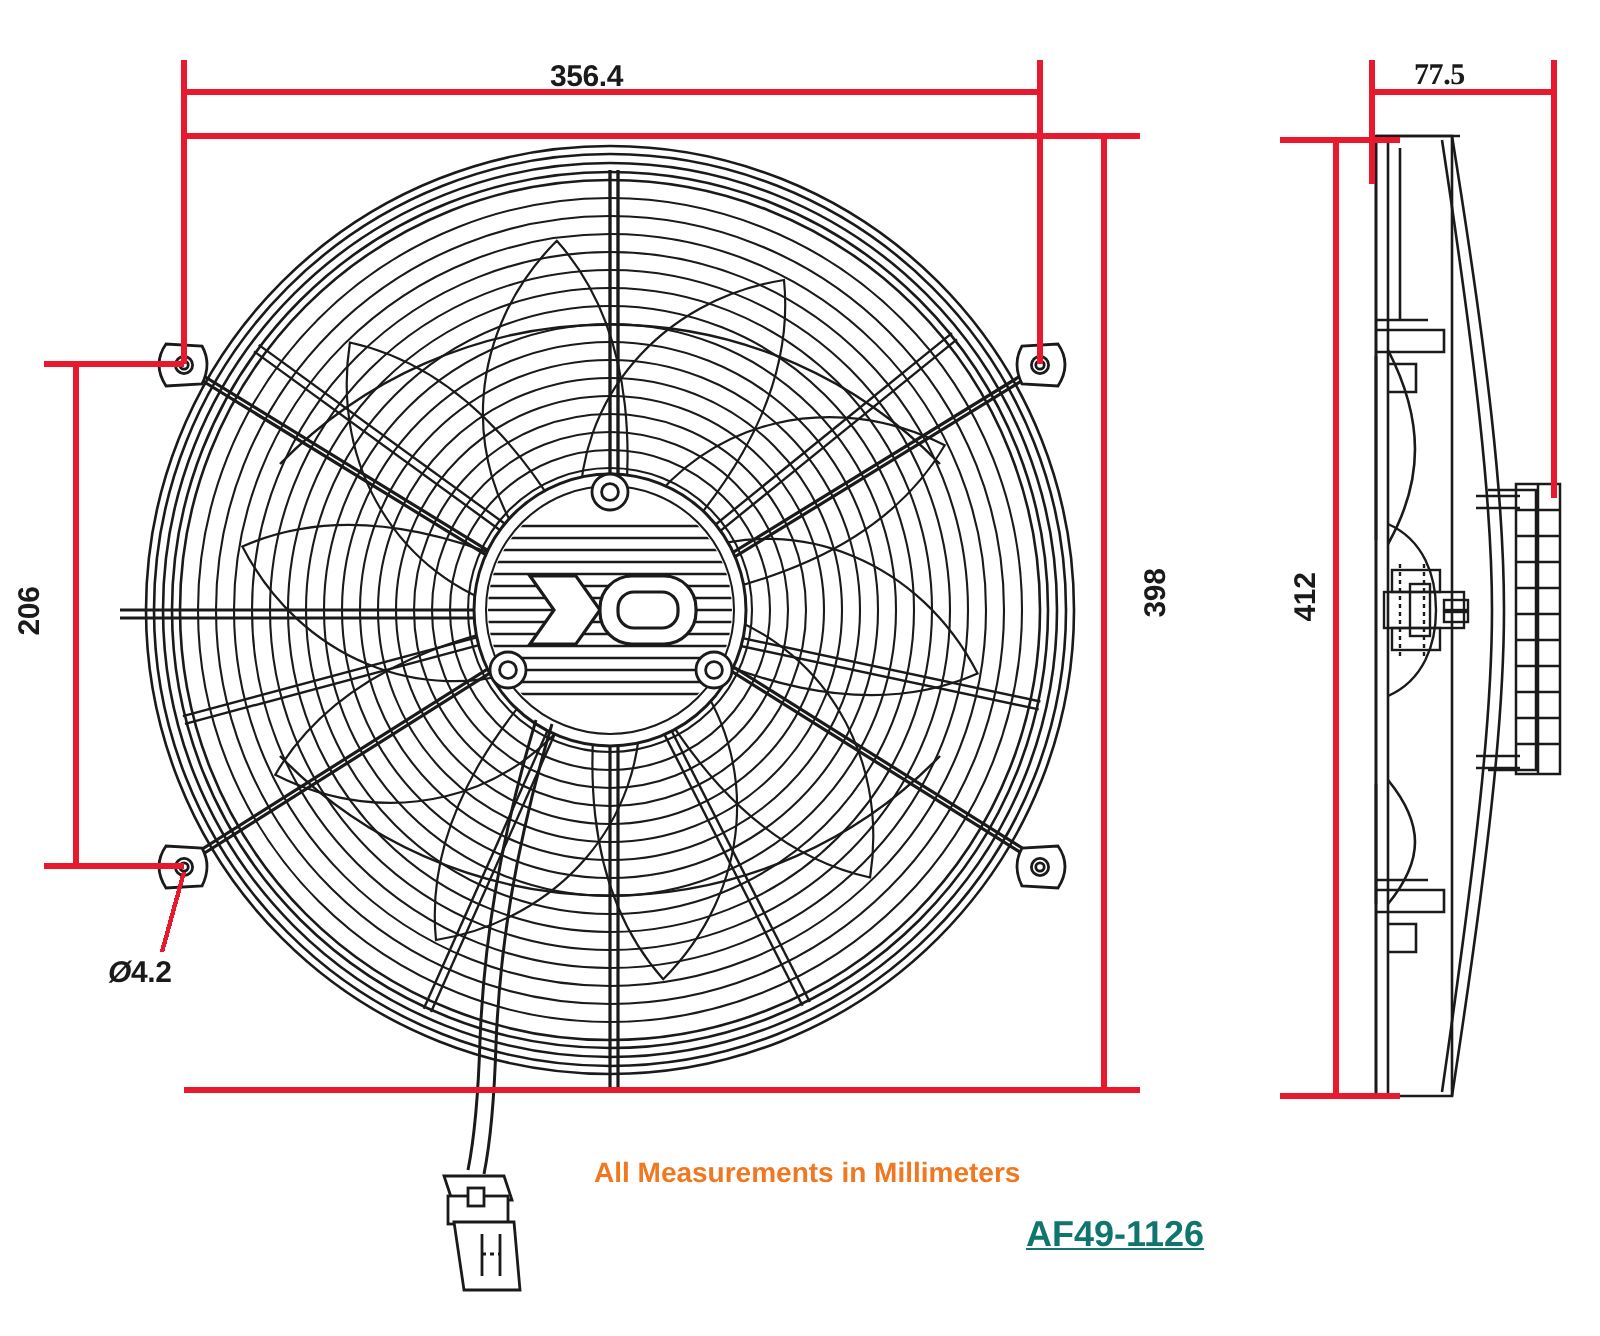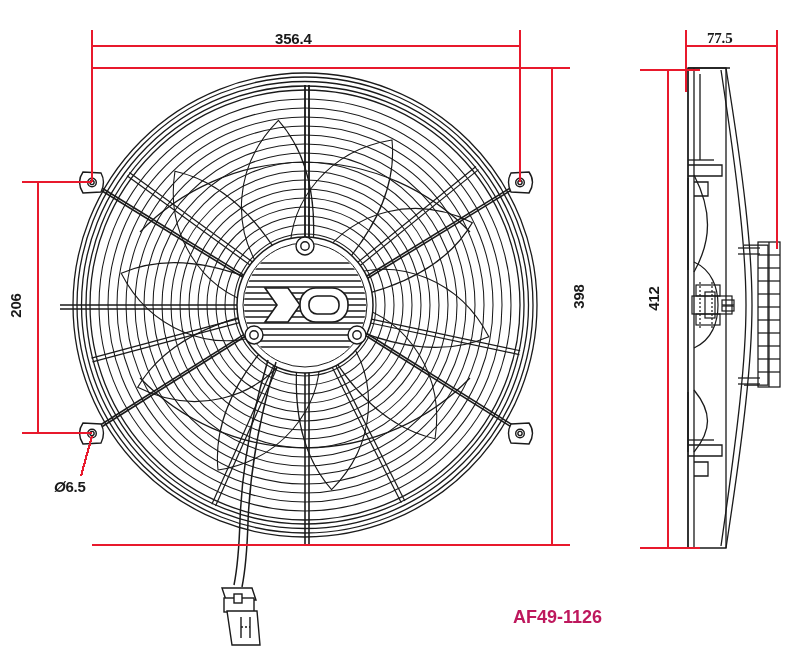--- a/index.html
+++ b/index.html
@@ -337,23 +337,24 @@
     </g>
   </svg>
 
   <div class="dim-label" style="left:275px; top:30px;">356.4</div>
 
   <div class="dim-label rot-cw" style="left:558px; top:288px; width:40px; text-align:center;">398</div>
 
   <div class="dim-label rot-cw" style="left:-5px; top:297px; width:40px; text-align:center;">206</div>
 
   <div class="dim-label" style="left:54px; top:478px;">
-    <span class="dia-sym">Ø</span><span>6.5</span>
+    <span class="dia-sym">Ø</span><span>4.2</span>
   </div>
 
   <div class="dim-label" style="left:707px; top:30px;font-family:Liberation Serif, serif;">77.5</div>
 
   <div class="dim-label rot-cw" style="left:633px; top:290px; width:40px; text-align:center;">412</div>
 
-
-  <div class="part-text" style="left:513px; top:607px; color:#be185d;">AF49-1126</div>
+  <div class="note-text" style="left:297px; top:578px; color:#f07820;">All Measurements in Millimeters</div>
+
+  <div class="part-text" style="left:513px; top:607px; color:#0f766e;text-decoration:underline;">AF49-1126</div>
 
 </div>
 
 </body></html>

